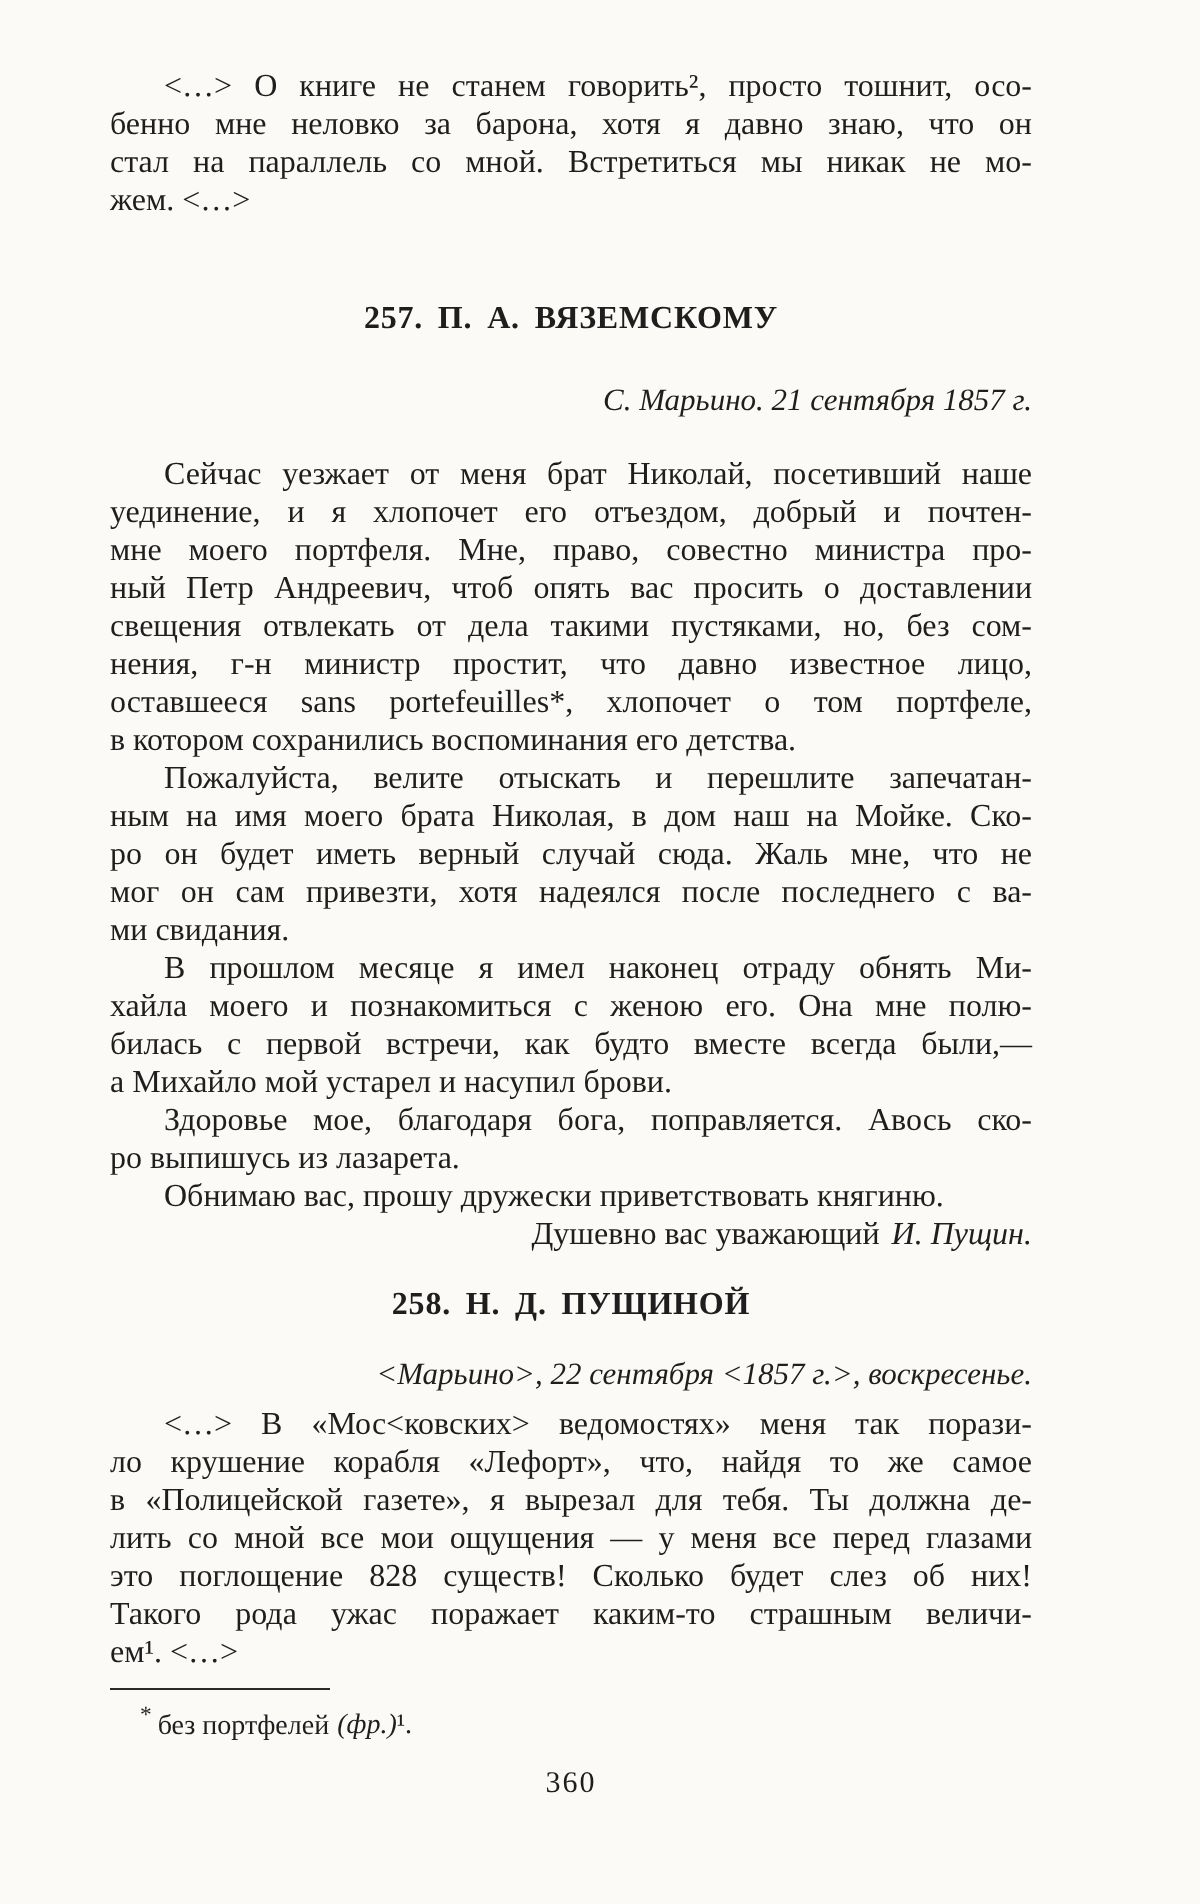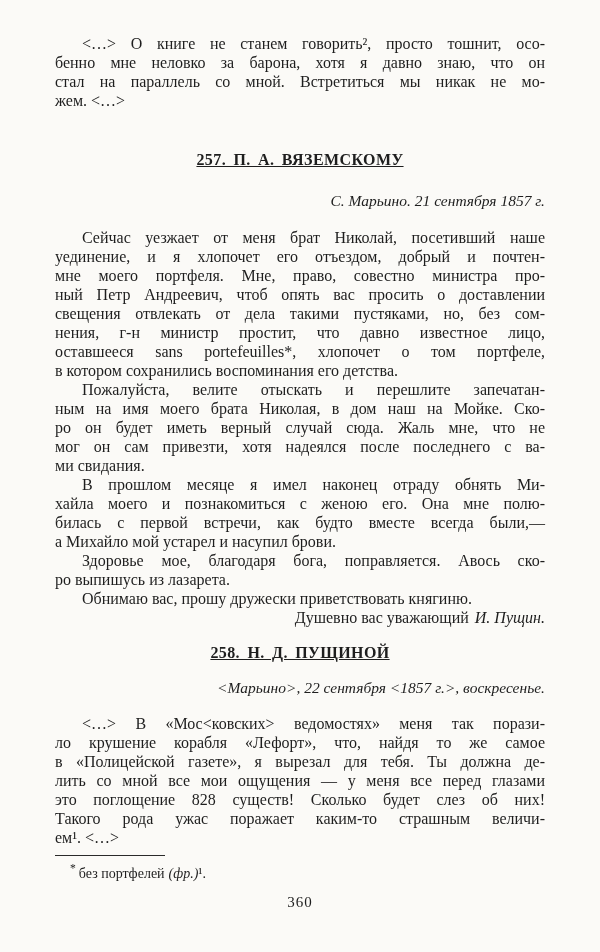--- a/index.html
+++ b/index.html
@@ -1,54 +1,53 @@
 <!DOCTYPE html>
 <html><head>
 <meta charset="utf-8">
 <style>
   html, body { margin: 0; padding: 0; }
   .page {
     position: relative;
     width: 600px;
     height: 952px;
     box-sizing: border-box;
-    padding: 34px 55px 0 55px;
+    padding: 34px 84px 0 55px;
     background: #fbfaf7;
     color: #1e1e1e;
     font-family: "Liberation Serif", "DejaVu Serif", serif;
     font-size: 16px;
     line-height: 19px;
     overflow: hidden;
   }
   .para { margin: 0; }
   .line { text-align: justify; text-align-last: justify; }
   .line.last { text-align-last: left; }
   .line.first { text-indent: 27px; }
   .heading {
     margin: 0;
     text-align: center;
     font-size: 16px;
     font-weight: bold;
     letter-spacing: 0.4px;
     word-spacing: 3px;
     line-height: 20px;
-    text-decoration: underline;
   }
   .heading-257 { margin-top: 40px; }
   .heading-258 { margin-top: 16px; }
   .dateline {
     text-align: right;
     font-style: italic;
     font-size: 15.5px;
     line-height: 19px;
   }
   .dateline-257 { margin-top: 21px; }
   .dateline-258 { margin-top: 15px; }
   .body-start { margin-top: 18px; }
-  .para-258 { margin-top: 17px; }
+  .para-258 { margin-top: 6px; }
   .signature { text-align: right; line-height: 19px; }
   .signature .prefix { margin-right: 6px; }
   .it { font-style: italic; }
   .footnote { margin-top: 8px; }
   .fn-rule {
     width: 110px;
     border-top: 1.6px solid #2a2a2a;
     height: 0;
   }
   .fn-text {

